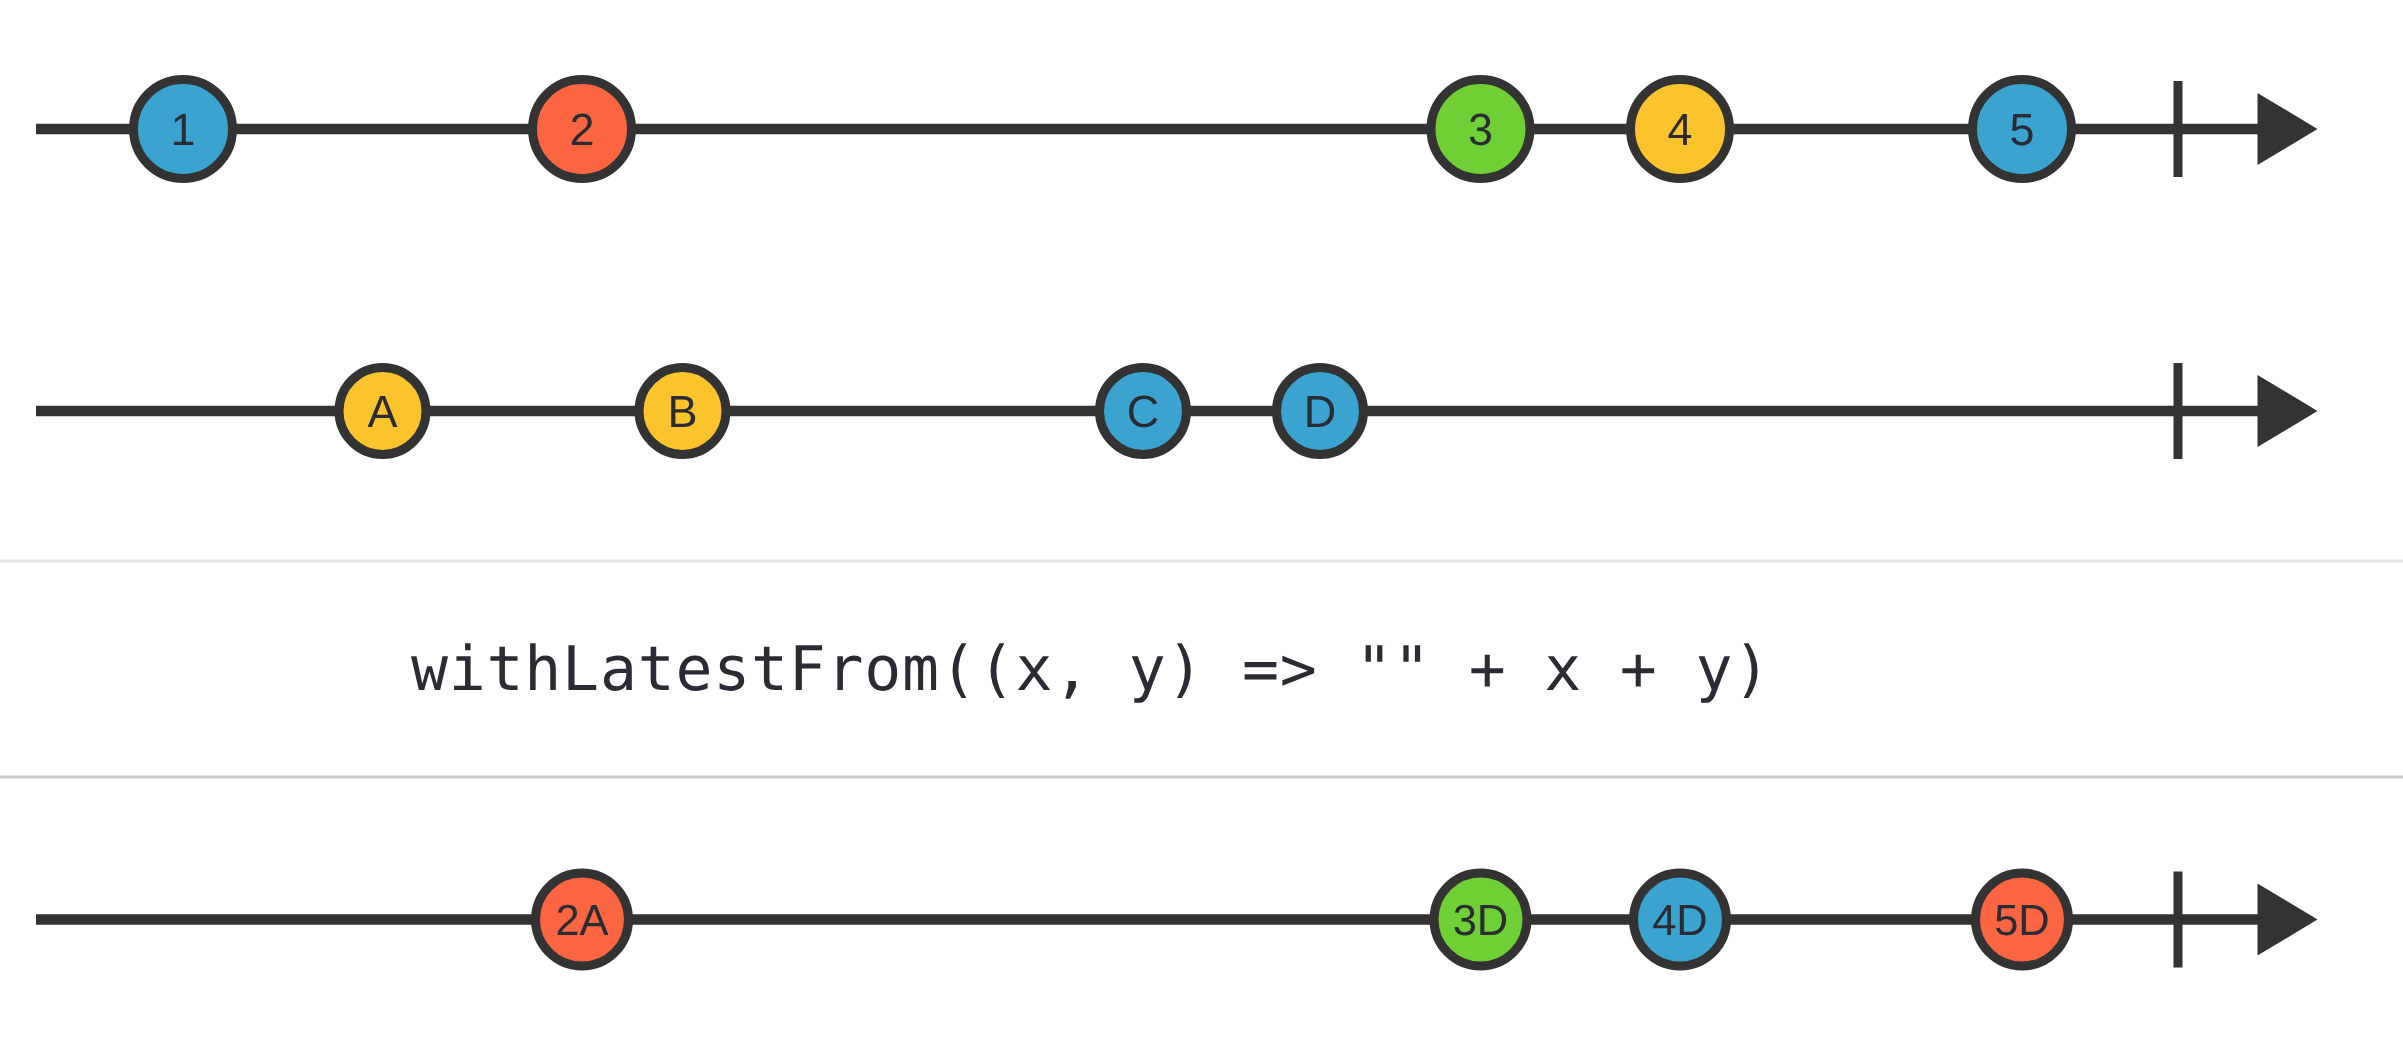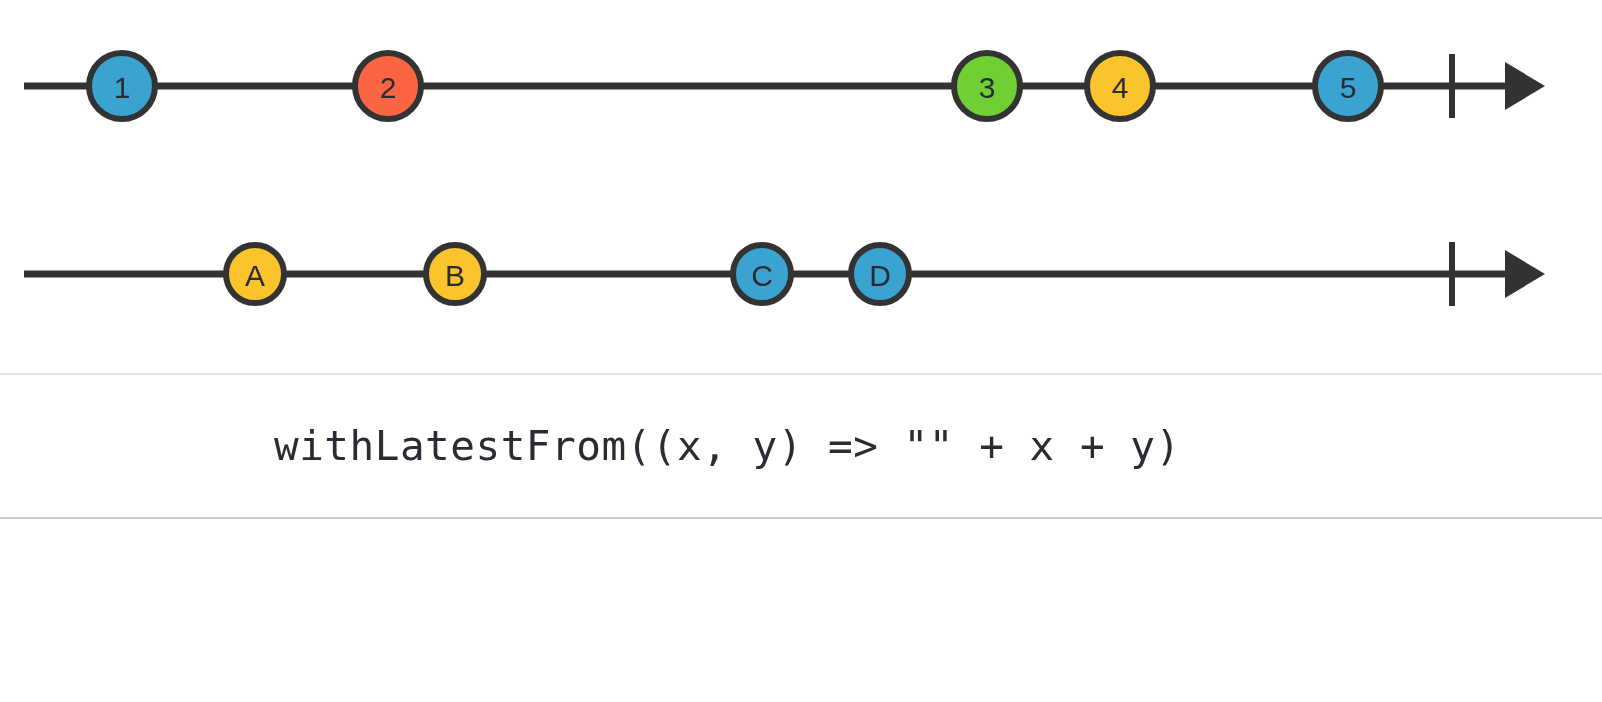--- a/index.html
+++ b/index.html
@@ -130,14 +130,37 @@
           <circle cx="880" cy="65" r="29" fill="#3aa3d0" stroke="#333333" stroke-width="6"></circle>
           <text x="880" y="66" class="marble-label">D</text>
         </g>
       </svg>
   </div>
 
   <div class="operator-panel">
     <div class="operator-label">withLatestFrom((x, y) =&gt; "" + x + y)</div>
   </div>
 
+  <div class="timeline-row row-output">
+    <svg class="timeline-svg" width="1602" height="130" viewBox="0 0 1602 130">
+        <line x1="24" y1="65" x2="1507" y2="65" stroke="#333333" stroke-width="7" stroke-linecap="butt"></line>
+        <line x1="1452" y1="33" x2="1452" y2="97" stroke="#333333" stroke-width="6"></line>
+        <polygon points="1505,41 1545,65 1505,89" fill="#333333"></polygon>
+        <g>
+          <circle cx="388" cy="65" r="31" fill="#fb6542" stroke="#333333" stroke-width="6"></circle>
+          <text x="388" y="66" class="marble-label label-wide">2A</text>
+        </g>
+        <g>
+          <circle cx="987" cy="65" r="31" fill="#6fcf34" stroke="#333333" stroke-width="6"></circle>
+          <text x="987" y="66" class="marble-label label-wide">3D</text>
+        </g>
+        <g>
+          <circle cx="1120" cy="65" r="31" fill="#3aa3d0" stroke="#333333" stroke-width="6"></circle>
+          <text x="1120" y="66" class="marble-label label-wide">4D</text>
+        </g>
+        <g>
+          <circle cx="1348" cy="65" r="31" fill="#fb6542" stroke="#333333" stroke-width="6"></circle>
+          <text x="1348" y="66" class="marble-label label-wide">5D</text>
+        </g>
+      </svg>
+  </div>
 
 </div>
 
 </body></html>

